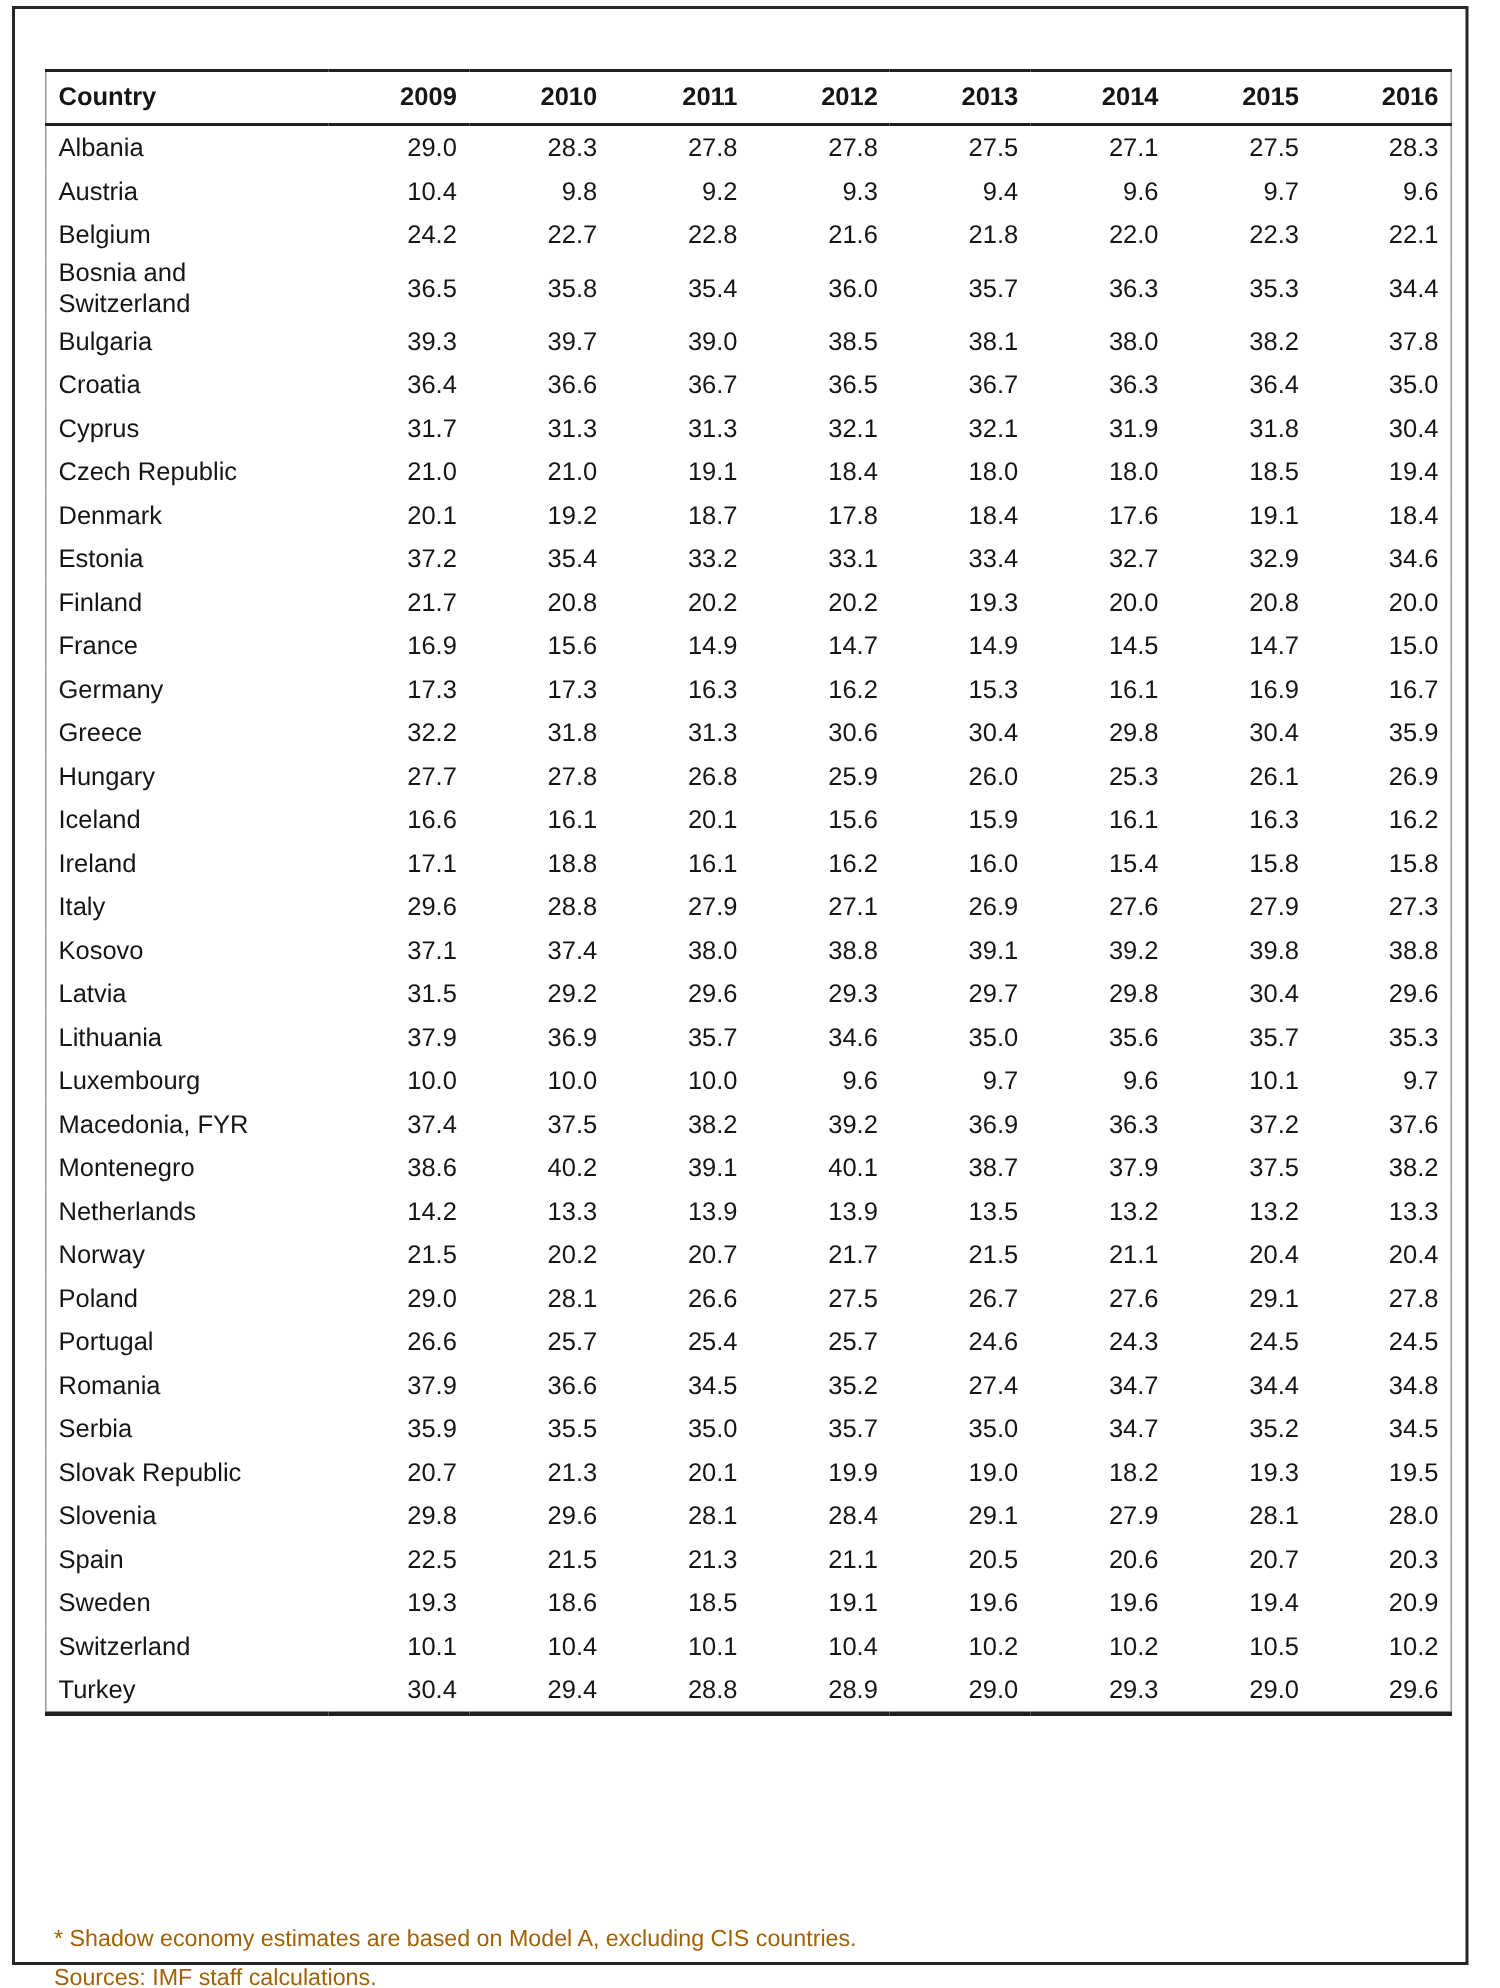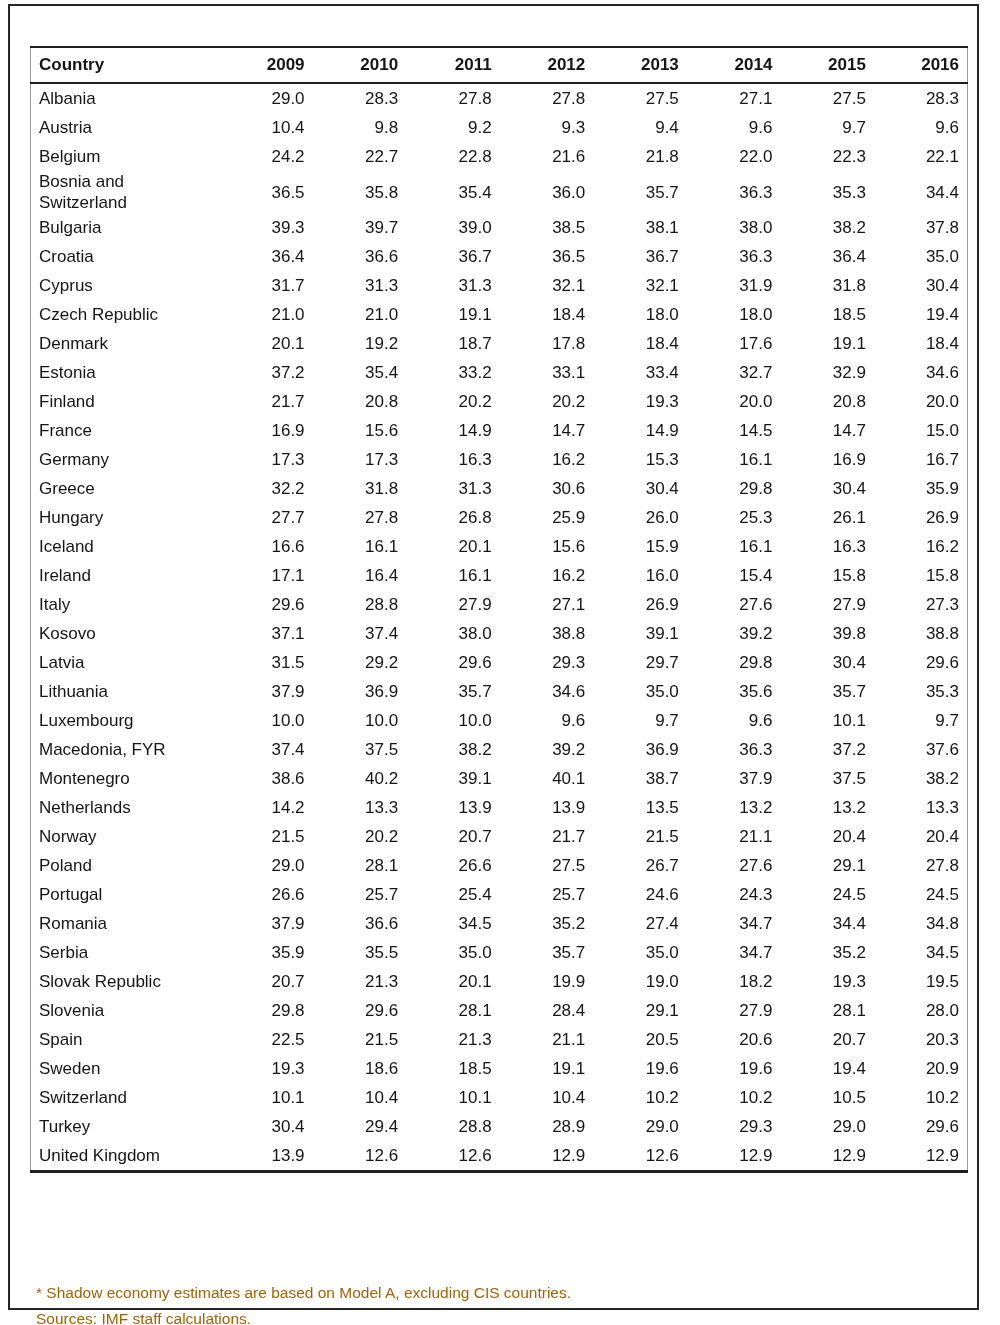--- a/index.html
+++ b/index.html
@@ -268,21 +268,21 @@
           <td class="cell-value">20.1</td>
           <td class="cell-value">15.6</td>
           <td class="cell-value">15.9</td>
           <td class="cell-value">16.1</td>
           <td class="cell-value">16.3</td>
           <td class="cell-value">16.2</td>
         </tr>
         <tr>
           <td class="cell-country">Ireland</td>
           <td class="cell-value">17.1</td>
-          <td class="cell-value">16.4</td>
+          <td class="cell-value">18.8</td>
           <td class="cell-value">16.1</td>
           <td class="cell-value">16.2</td>
           <td class="cell-value">16.0</td>
           <td class="cell-value">15.4</td>
           <td class="cell-value">15.8</td>
           <td class="cell-value">15.8</td>
         </tr>
         <tr>
           <td class="cell-country">Italy</td>
           <td class="cell-value">29.6</td>
@@ -484,31 +484,20 @@
         <tr>
           <td class="cell-country">Turkey</td>
           <td class="cell-value">30.4</td>
           <td class="cell-value">29.4</td>
           <td class="cell-value">28.8</td>
           <td class="cell-value">28.9</td>
           <td class="cell-value">29.0</td>
           <td class="cell-value">29.3</td>
           <td class="cell-value">29.0</td>
           <td class="cell-value">29.6</td>
-        </tr>
-        <tr>
-          <td class="cell-country">United Kingdom</td>
-          <td class="cell-value">13.9</td>
-          <td class="cell-value">12.6</td>
-          <td class="cell-value">12.6</td>
-          <td class="cell-value">12.9</td>
-          <td class="cell-value">12.6</td>
-          <td class="cell-value">12.9</td>
-          <td class="cell-value">12.9</td>
-          <td class="cell-value">12.9</td>
         </tr>
       </tbody>
   </table>
 </div>
 
 <div class="footnote">
   <div>* Shadow economy estimates are based on Model A, excluding CIS countries.</div>
   <div>Sources: IMF staff calculations.</div>
 </div>
 

